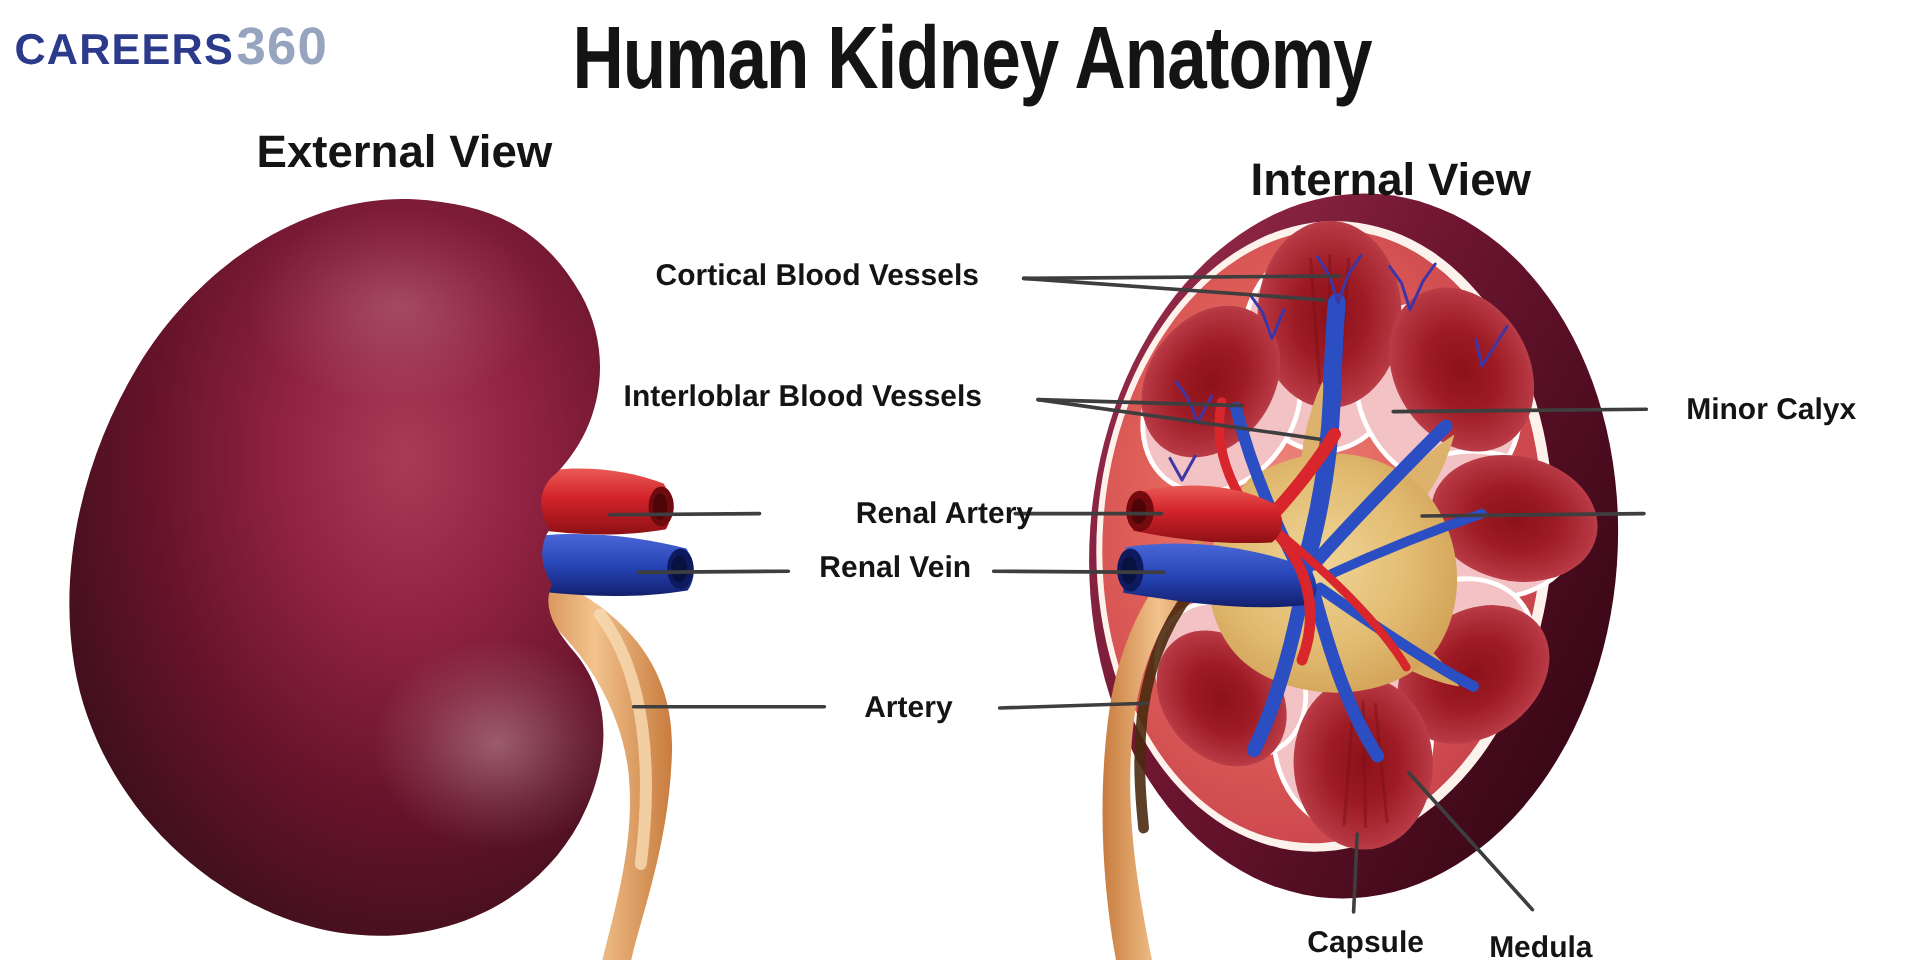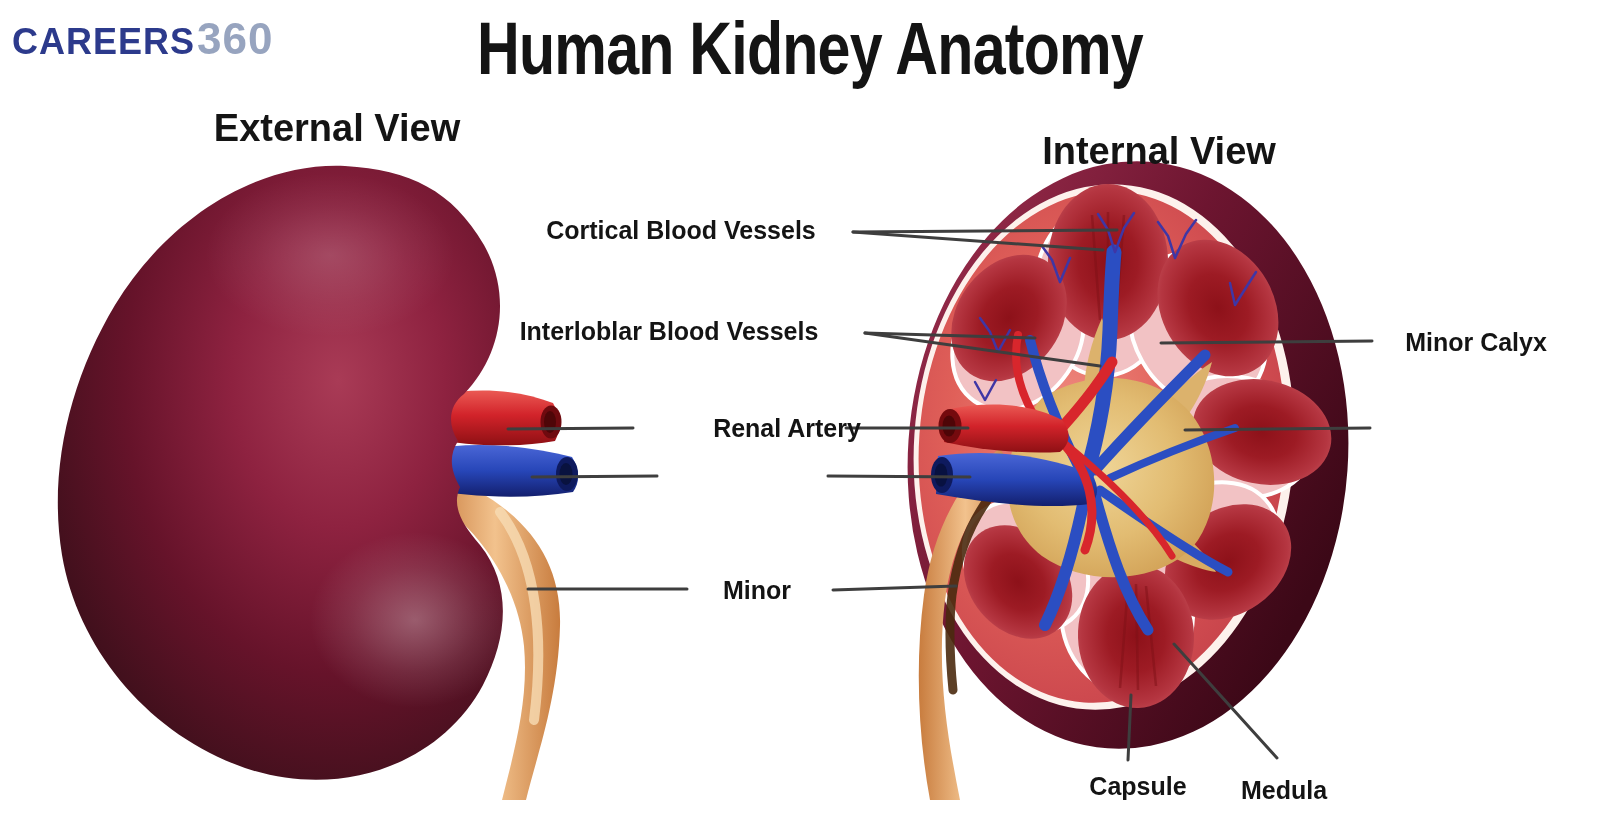--- a/index.html
+++ b/index.html
@@ -208,17 +208,18 @@
   </div>
 
   <h1 class="title">Human Kidney Anatomy</h1>
 
   <div class="view-heading" style="left:337px;top:128px;">External View</div>
   <div class="view-heading" style="left:1159px;top:128px;margin-top:23px;">Internal View</div>
 
   <div class="lbl" style="left:681px;top:230px;">Cortical Blood Vessels</div>
   <div class="lbl" style="left:669px;top:331px;text-align:center;">Interloblar Blood Vessels</div>
   <div class="lbl" style="left:743px;top:428px;margin-left:44px;">Renal Artery</div>
-  <div class="lbl" style="left:757px;top:590px;">Minor</div>
+  <div class="lbl" style="left:746px;top:473px;">Renal Vein</div>
+  <div class="lbl" style="left:757px;top:590px;">Artery</div>
   <div class="lbl" style="left:1476px;top:342px;">Minor Calyx</div>
   <div class="lbl" style="left:1117px;top:786px;margin-left:21px;">Capsule</div>
   <div class="lbl" style="left:1284px;top:790px;text-align:center;">Medula</div>
 </div>
 
 </body></html>

